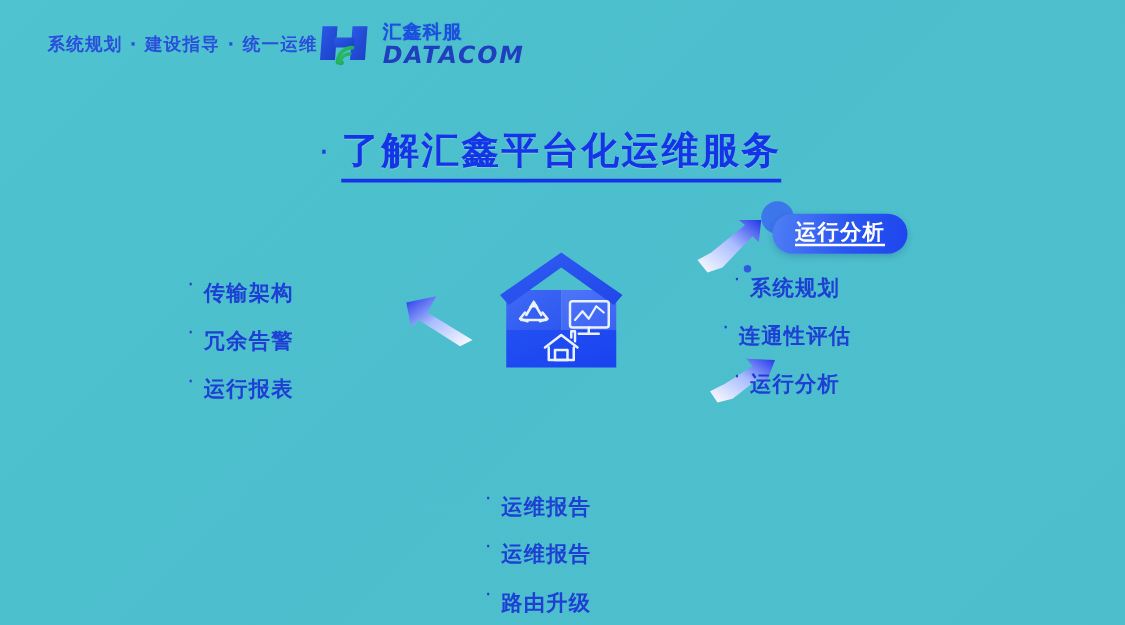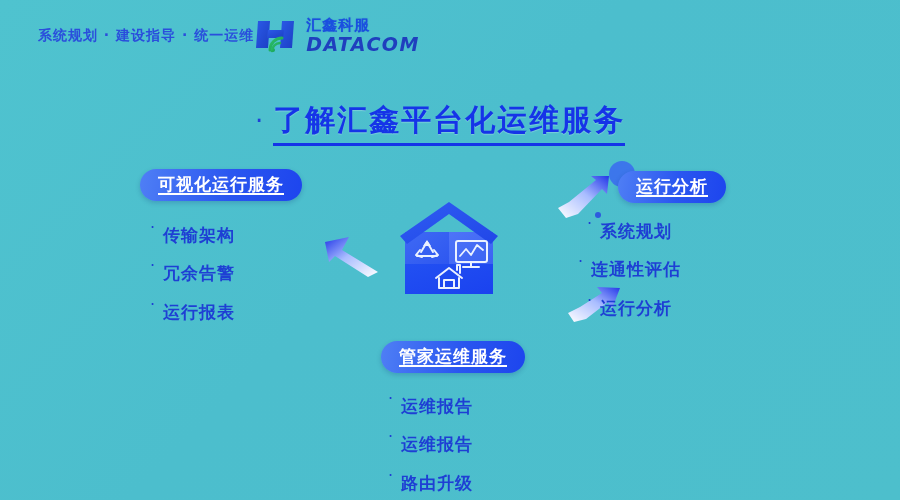--- a/index.html
+++ b/index.html
@@ -292,23 +292,20 @@
         <stop offset="55%" stop-color="#a9bdff"></stop>
         <stop offset="100%" stop-color="#2236e8"></stop>
       </linearGradient>
     </defs>
     <path d="M2,28 L14,22 L36,8 L31,2 L54,3 L46,24 L42,17 L20,34 L8,37 Z" fill="url(#arrC)"></path>
   </svg>
 
   <div class="blob" id="blob-1"></div>
   <div class="blob" id="blob-2"></div>
 
-  <div class="pill" id="pill-left">
-    <span>可视化运行服务</span>
-  </div>
   <div class="blist" id="list-left">
     <div class="row">
       <span class="dot">·</span>
       <span class="txt">传输架构</span>
     </div>
     <div class="row">
       <span class="dot">·</span>
       <span class="txt">冗余告警</span>
     </div>
     <div class="row">
@@ -328,23 +325,20 @@
     <div class="row">
       <span class="dot">·</span>
       <span class="txt">连通性评估</span>
     </div>
     <div class="row">
       <span class="dot">·</span>
       <span class="txt">运行分析</span>
     </div>
   </div>
 
-  <div class="pill" id="pill-bottom">
-    <span>管家运维服务</span>
-  </div>
   <div class="blist" id="list-bottom">
     <div class="row">
       <span class="dot">·</span>
       <span class="txt">运维报告</span>
     </div>
     <div class="row">
       <span class="dot">·</span>
       <span class="txt">运维报告</span>
     </div>
     <div class="row">

